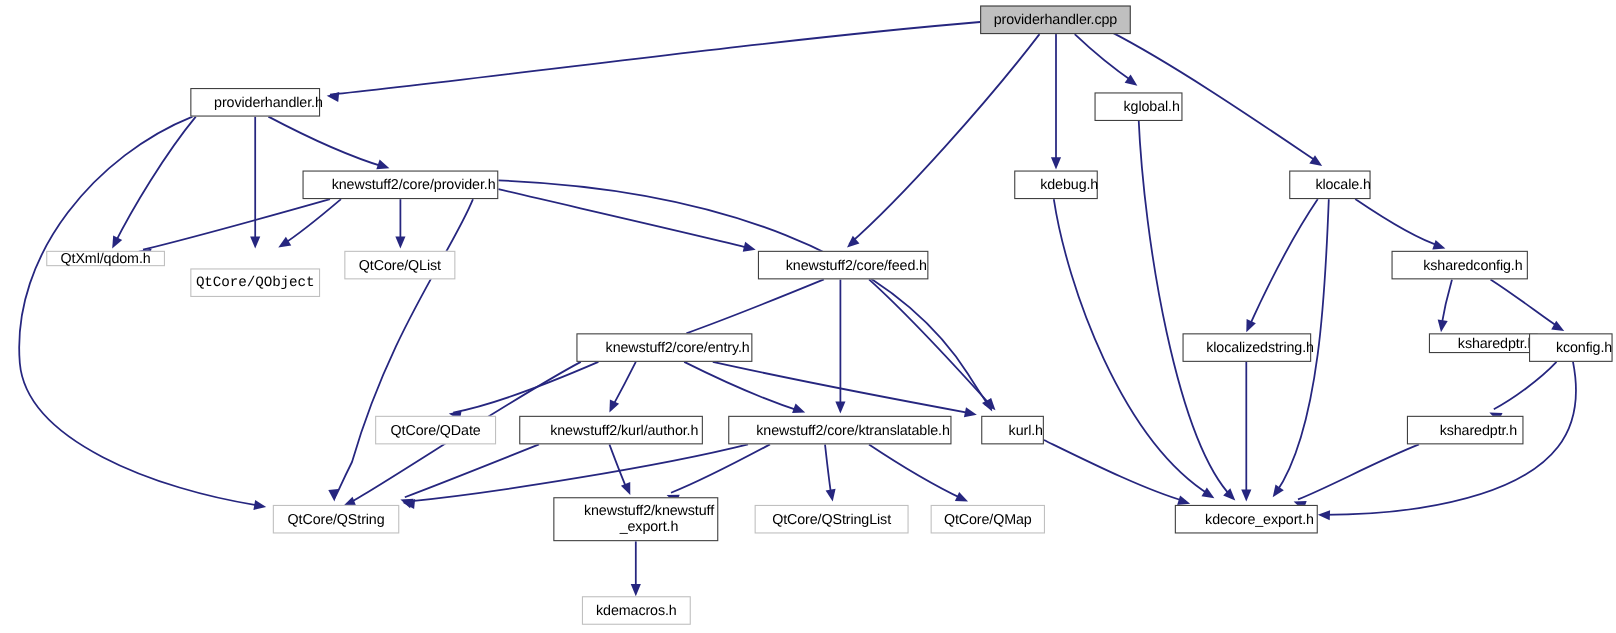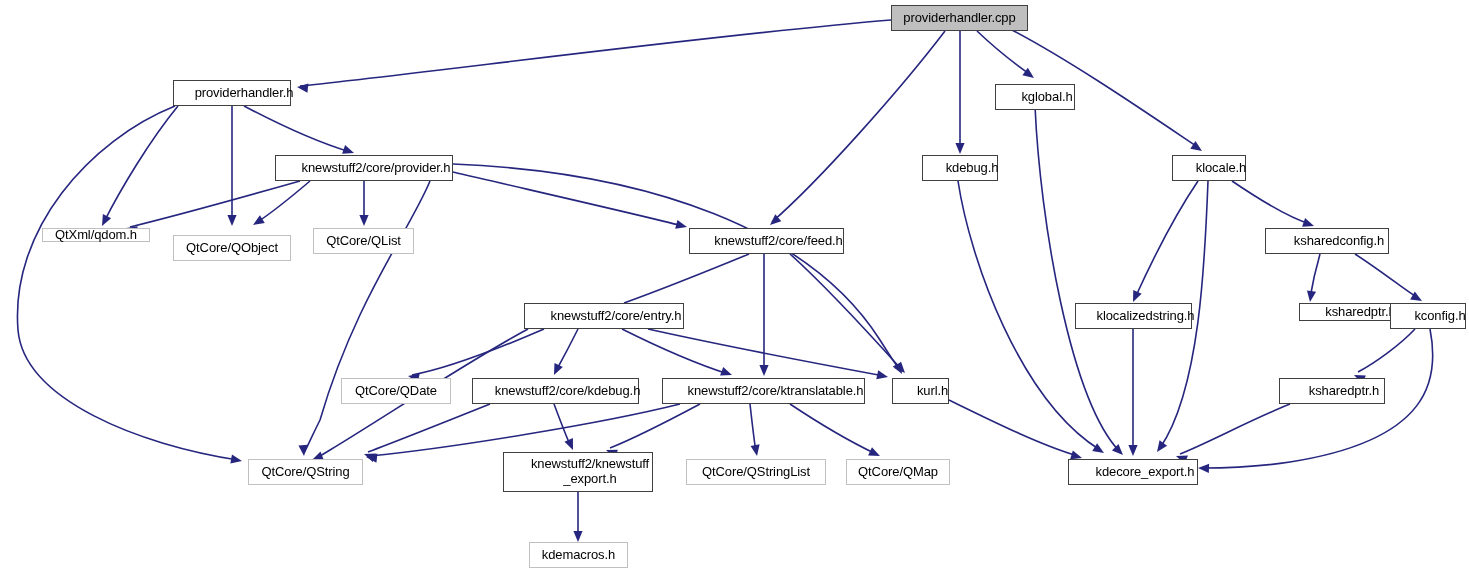--- a/index.html
+++ b/index.html
@@ -150,30 +150,30 @@
       </g>
   </svg>
   <div id="nodes-layer">
       <div class="node-box kind-root" style="left: 891px; top: 5px; width: 137px; height: 26px;">providerhandler.cpp</div>
       <div class="node-box kind-header" style="left: 173px; top: 80px; width: 118px; height: 26px;">providerhandler.h</div>
       <div class="node-box kind-header" style="left: 995px; top: 84px; width: 80px; height: 26px;">kglobal.h</div>
       <div class="node-box kind-header" style="left: 275px; top: 155px; width: 178px; height: 26px;">knewstuff2/core/provider.h</div>
       <div class="node-box kind-header" style="left: 922px; top: 155px; width: 76px; height: 26px;">kdebug.h</div>
       <div class="node-box kind-header" style="left: 1172px; top: 155px; width: 74px; height: 26px;">klocale.h</div>
       <div class="node-box kind-leaf" style="left: 42px; top: 228px; width: 108px; height: 14px;">QtXml/qdom.h</div>
-      <div class="node-box kind-leaf" style="left: 173px; top: 235px; width: 118px; height: 26px;">QtCore/QObject</div>
+      <div class="node-box kind-leaf" style="left: 173px; top: 244px; width: 118px; height: 26px; font-family: Liberation Mono, monospace;">QtCore/QObject</div>
       <div class="node-box kind-leaf" style="left: 313px; top: 228px; width: 101px; height: 26px;">QtCore/QList</div>
       <div class="node-box kind-header" style="left: 689px; top: 228px; width: 155px; height: 26px;">knewstuff2/core/feed.h</div>
       <div class="node-box kind-header" style="left: 1265px; top: 228px; width: 124px; height: 26px;">ksharedconfig.h</div>
       <div class="node-box kind-header" style="left: 524px; top: 303px; width: 160px; height: 26px;">knewstuff2/core/entry.h</div>
       <div class="node-box kind-header" style="left: 1075px; top: 303px; width: 117px; height: 26px;">klocalizedstring.h</div>
       <div class="node-box kind-header" style="left: 1263px; top: 303px; width: 99px; height: 18px; margin-left: 36px;">ksharedptr.h</div>
       <div class="node-box kind-header" style="left: 1390px; top: 303px; width: 76px; height: 26px;">kconfig.h</div>
       <div class="node-box kind-leaf" style="left: 341px; top: 378px; width: 110px; height: 26px;">QtCore/QDate</div>
-      <div class="node-box kind-header" style="left: 472px; top: 378px; width: 167px; height: 26px;">knewstuff2/core/kdebug.h</div>
+      <div class="node-box kind-header" style="left: 472px; top: 378px; width: 167px; height: 26px;">knewstuff2/kurl/author.h</div>
       <div class="node-box kind-header" style="left: 662px; top: 378px; width: 203px; height: 26px;">knewstuff2/core/ktranslatable.h</div>
       <div class="node-box kind-header" style="left: 892px; top: 378px; width: 57px; height: 26px;">kurl.h</div>
       <div class="node-box kind-header" style="left: 1279px; top: 378px; width: 106px; height: 26px;">ksharedptr.h</div>
       <div class="node-box kind-leaf" style="left: 248px; top: 459px; width: 115px; height: 26px;">QtCore/QString</div>
       <div class="node-box kind-header" style="left: 503px; top: 452px; width: 150px; height: 40px;">knewstuff2/knewstuff
 _export.h</div>
       <div class="node-box kind-leaf" style="left: 686px; top: 459px; width: 140px; height: 26px;">QtCore/QStringList</div>
       <div class="node-box kind-leaf" style="left: 846px; top: 459px; width: 104px; height: 26px;">QtCore/QMap</div>
       <div class="node-box kind-header" style="left: 1068px; top: 459px; width: 130px; height: 26px;">kdecore_export.h</div>
       <div class="node-box kind-leaf" style="left: 529px; top: 542px; width: 99px; height: 26px;">kdemacros.h</div>

